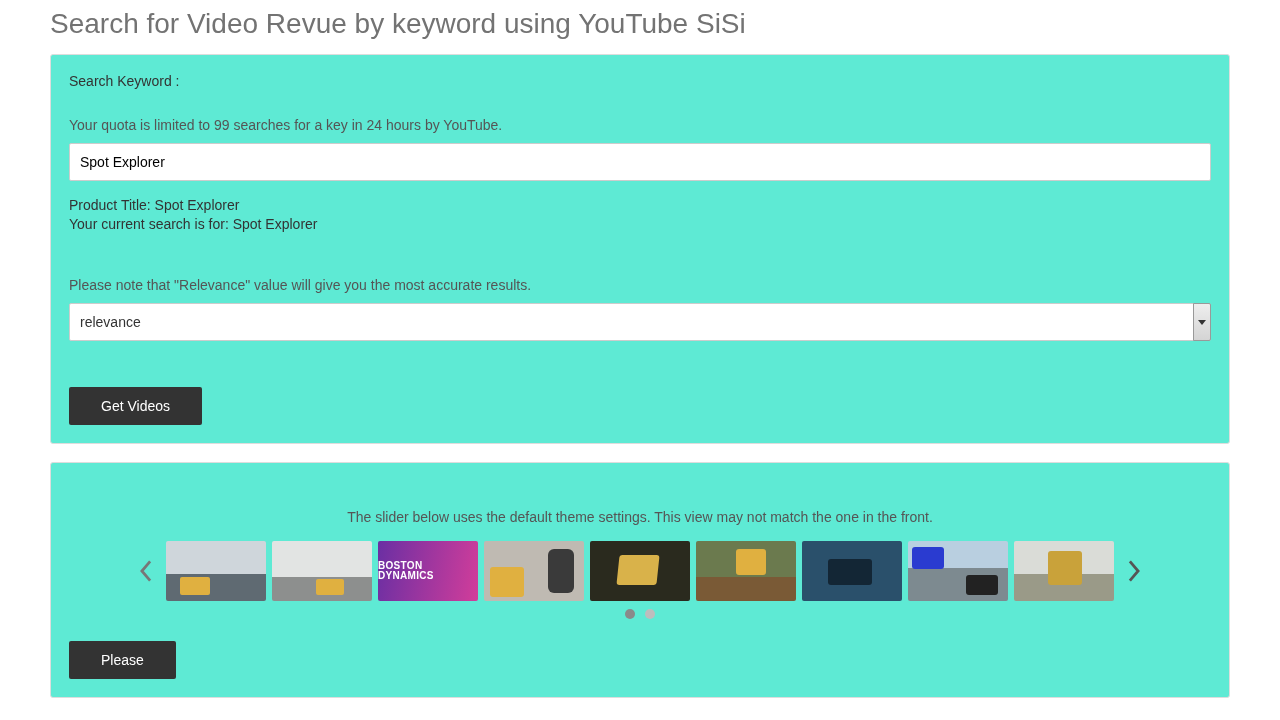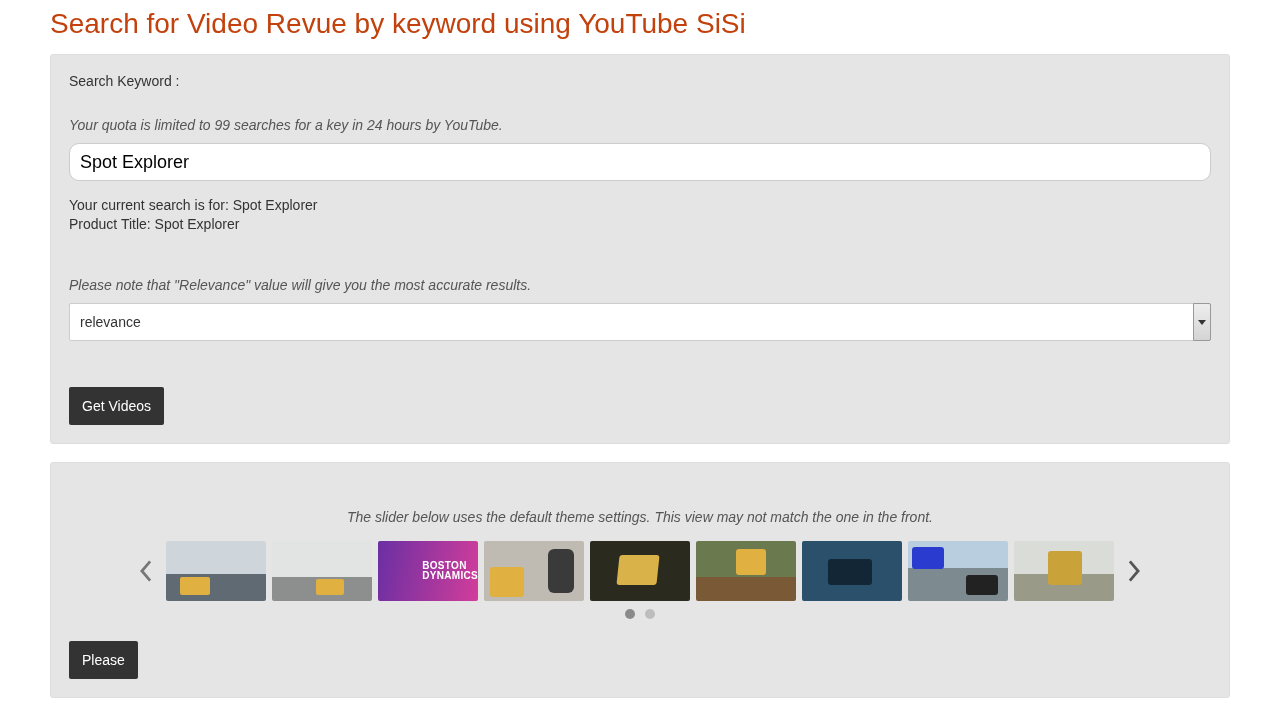--- a/index.html
+++ b/index.html
@@ -8,43 +8,42 @@
     padding: 0 50px 20px 50px;
     font-family: -apple-system, BlinkMacSystemFont, "Segoe UI", Helvetica, Arial, sans-serif;
     font-size: 14px;
     color: #333;
     background: #fff;
   }
   h1.page-title {
     font-size: 28px;
     font-weight: 400;
     margin: 8px 0 14px 0;
-    color: #c2410c;
+    color: #737373;
   }
   .panel {
-    background: #e5e5e5;
+    background: #5eead4;
     border: 1px solid #ddd;
     border-radius: 3px;
     padding: 18px;
     margin-bottom: 18px;
   }
   .label { margin-bottom: 2px; }
   .hint {
-    font-style: italic;
     color: #555;
     margin-bottom: 10px;
     margin-top: 28px;
   }
   .text-input {
     width: 100%;
     height: 38px;
     padding: 0 10px;
-    font-size: 18px;
+    font-size: 14px;
     border: 1px solid #ccc;
-    border-radius: 10px;
+    border-radius: 2px;
     background: #fff;
     margin-bottom: 16px;
   }
   .info-line { margin-bottom: 3px; }
   .gap { height: 14px; }
   .select-wrap { position: relative; width: 100%; margin-bottom: 46px; }
   .select-input {
     width: 100%;
     height: 38px;
     padding: 6px 10px;
@@ -67,21 +66,21 @@
     content:"";
     border-left:4px solid transparent;
     border-right:4px solid transparent;
     border-top:5px solid #333;
   }
   .btn {
     background: #333;
     color: #fff;
     border: none;
     border-radius: 2px;
-    padding: 11px 13px;
+    padding: 11px 32px;
     font-size: 14px;
     cursor: pointer;
   }
   .slider-panel .hint { margin-bottom: 16px; text-align: center; }
   .slider {
     display: flex;
     align-items: center;
     justify-content: center;
     gap: 6px;
     margin-bottom: 8px;
@@ -99,21 +98,21 @@
     border-radius: 2px;
     position: relative;
     overflow: hidden;
     background:#888;
   }
   
   .t1 { background: linear-gradient(#cfd6db 55%, #5f6a72 55%); }
   .t1::after { content:""; position:absolute; left:14px; bottom:6px; width:30px; height:18px; background:#e0b040; border-radius:2px;}
   .t2 { background: linear-gradient(#e2e4e3 60%, #8d8f8e 60%); }
   .t2::after { content:""; position:absolute; left:44px; bottom:6px; width:28px; height:16px; background:#e0b040; border-radius:2px;}
-  .t3 { background: linear-gradient(100deg,#6a2fa3,#d23d9a); display:flex;align-items:center;justify-content:flex-end;}
+  .t3 { background: linear-gradient(100deg,#6a2fa3,#d23d9a); display:flex;align-items:center;justify-content:flex-start;}
   .t3 span { color:#fff; font-weight:900; font-size:10px; line-height:1.05; font-family:Arial Black,Arial; text-align:left; letter-spacing:0.3px;}
   .t4 { background:#bfbab2; }
   .t4::before { content:""; position:absolute; left:6px; bottom:4px; width:34px; height:30px; background:#e0b040; border-radius:3px;}
   .t4::after { content:""; position:absolute; right:10px; top:8px; width:26px; height:44px; background:#3a3a3a; border-radius:6px;}
   .t5 { background:#2a2a1e; }
   .t5::after { content:""; position:absolute; left:28px; top:14px; width:40px; height:30px; background:#d9b24a; border-radius:3px; transform:skewX(-6deg);}
   .t6 { background: linear-gradient(#6b7a4e 60%, #7a5a36 60%); }
   .t6::after { content:""; position:absolute; left:40px; top:8px; width:30px; height:26px; background:#e0b040; border-radius:3px;}
   .t7 { background:#2a506b; }
   .t7::after { content:""; position:absolute; left:26px; top:18px; width:44px; height:26px; background:rgba(10,20,30,.7); border-radius:3px;}
@@ -129,22 +128,22 @@
 </head>
 <body>
 
 <h1 class="page-title">Search for Video Revue by keyword using YouTube SiSi</h1>
 
 <div class="panel">
   <div class="label">Search Keyword :</div>
   <div class="hint">Your quota is limited to 99 searches for a key in 24 hours by YouTube.</div>
   <input type="text" class="text-input" value="Spot Explorer" style="">
 
+  <div class="info-line">Product Title: Spot Explorer</div>
   <div class="info-line">Your current search is for: Spot Explorer</div>
-  <div class="info-line">Product Title: Spot Explorer</div>
   <div class="gap"></div>
 
   <div class="hint">Please note that "Relevance" value will give you the most accurate results.</div>
 
   <div class="select-wrap">
     <div class="select-input">relevance</div>
     <div class="select-btn"></div>
   </div>
 
   <button class="btn">Get Videos</button>

